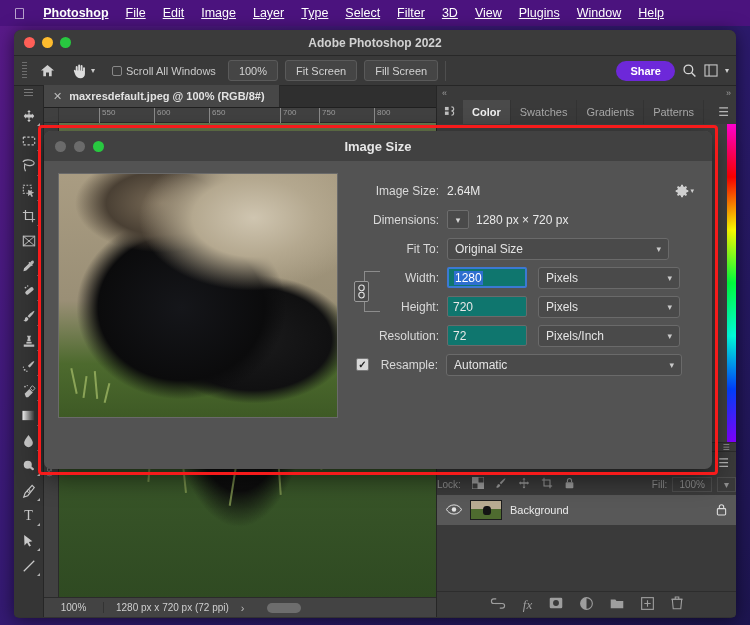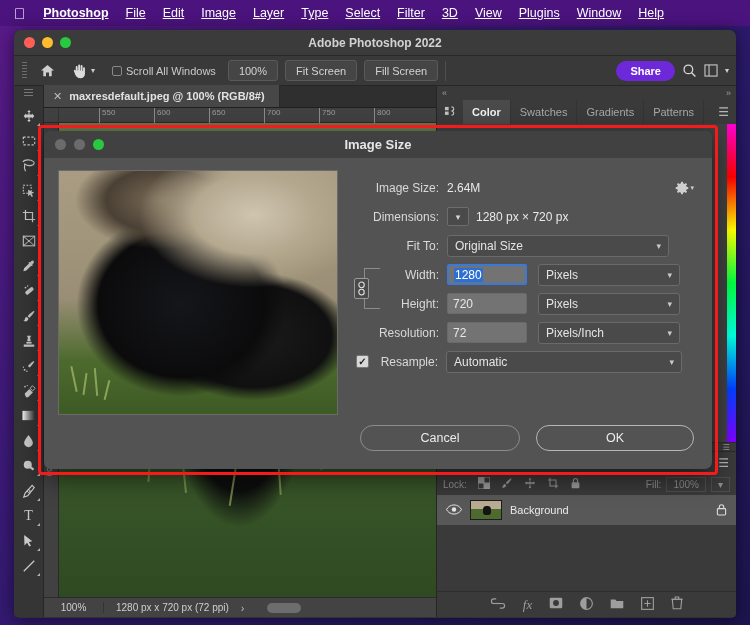--- a/index.html
+++ b/index.html
@@ -161,21 +161,21 @@
   .burger { margin-left:auto; display:flex; align-items:center; padding: 0 7px; color:#b5b5b5; font-size: 12px;}
   .colorbody { height: 318px; background:#404040; position:relative; display:flex; }
   .spectrum {
     position:absolute; right:0; top:0; width: 9px; height: 100%;
     background: linear-gradient(to bottom,#ff00d0,#ff0000,#ffff00,#00ff40,#00ffe0,#0040ff,#8000ff);
   }
   .panelsplit { height: 9px; background:#3a3a3a; border-top:1px solid #2c2c2c; display:flex; justify-content:flex-end; align-items:center; padding-right:6px; color:#9a9a9a; font-size:8px;}
   .layerhdr { height: 22px; background:#3a3a3a; display:flex; align-items:center; border-top:1px solid #2c2c2c;}
   .lockrow {
     height: 22px; background:#3a3a3a; display:flex; align-items:center; gap:11px;
-    padding: 0 6px; color:#8e8e8e; font-size: 10px;
+    padding: 0 0; color:#8e8e8e; font-size: 10px;
   }
   .lockrow .fill { margin-left:auto; display:flex; align-items:center; gap:5px;}
   .fillbox { border:1px solid #4d4d4d; color:#8e8e8e; font-size:10px; padding:1px 6px; }
   .layerlist { flex:1; background:#3a3a3a; }
   .layerrow {
     height: 30px; background:#585858; display:flex; align-items:center; gap:8px; padding: 0 9px;
     color:#eaeaea; font-size: 11px;
   }
   .thumb {
     width: 32px; height: 20px; border:1px solid #1d1d1d;
@@ -232,21 +232,21 @@
     display:flex; align-items:center; justify-content:center; font-size: 9px; border-radius:2px;
     margin-right: 7px;
   }
   .select {
     background:#4a4a4a; border:1px solid #6a6a6a; border-radius: 3px; height: 22px;
     display:flex; align-items:center; justify-content:space-between;
     color:#e4e4e4; font-size: 12px; padding: 0 7px;
   }
   .select .car { font-size:9px; color:#c9c9c9; }
   .input {
-    background:#737373; border:1px solid #6a6a6a; border-radius: 2px; height: 21px; width: 80px;
+    background:#0f766e; border:1px solid #6a6a6a; border-radius: 2px; height: 21px; width: 80px;
     display:flex; align-items:center; padding: 0 5px; color:#e8e8e8; font-size: 12px;
   }
   .input.focused { border:2px solid #3b79d4; }
   .input.focused .sel { background:#2e6fd0; color:#ffffff; padding: 0 1px;}
   .chainwrap { width: 30px; position:relative; height: 58px; }
   .chain {
     position:absolute; left:2px; top:18px; width:15px; height: 21px;
     border:1px solid #9a9a9a; border-radius:2px; background:#4a4a4a;
     display:flex;align-items:center;justify-content:center; color:#e0e0e0; font-size: 11px;
   }
@@ -479,21 +479,21 @@
           <div class="doctab">
             <span class="x">✕</span>
             <span>maxresdefault.jpeg @ 100% (RGB/8#)</span>
           </div>
         </div>
         <div class="rulertop">
           <div class="rcorner"></div>
           <div class="rtick" style="left:55px">550</div>
           <div class="rtick" style="left:110px">600</div>
           <div class="rtick" style="left:165px">650</div>
-          <div class="rtick" style="left:220px">700</div>
+          <div class="rtick" style="left:236px">700</div>
           <div class="rtick" style="left:275px">750</div>
           <div class="rtick" style="left:330px">800</div>
         </div>
         <div class="canvaswrap">
           <div class="rulerleft">
             <div class="lticklab" style="top:130px">200</div>
             <div class="lticklab" style="top:200px">250</div>
             <div class="lticklab" style="top:270px">300</div>
             <div class="lticklab" style="top:340px">350</div>
           </div>
@@ -741,21 +741,17 @@
           <span class="flabel" style="width:77px">Resample:</span>
           <span class="select" style="width:236px">
             <span>Automatic</span>
             <span class="car">▾</span>
           </span>
         </div>
 
       </div>
     </div>
 
-    <div class="dlgfoot">
-      <div class="dbtn">Cancel</div>
-      <div class="dbtn primary">OK</div>
-    </div>
   </div>
 
   <div class="redbox"></div>
 
 </div>
 
 </body></html>

